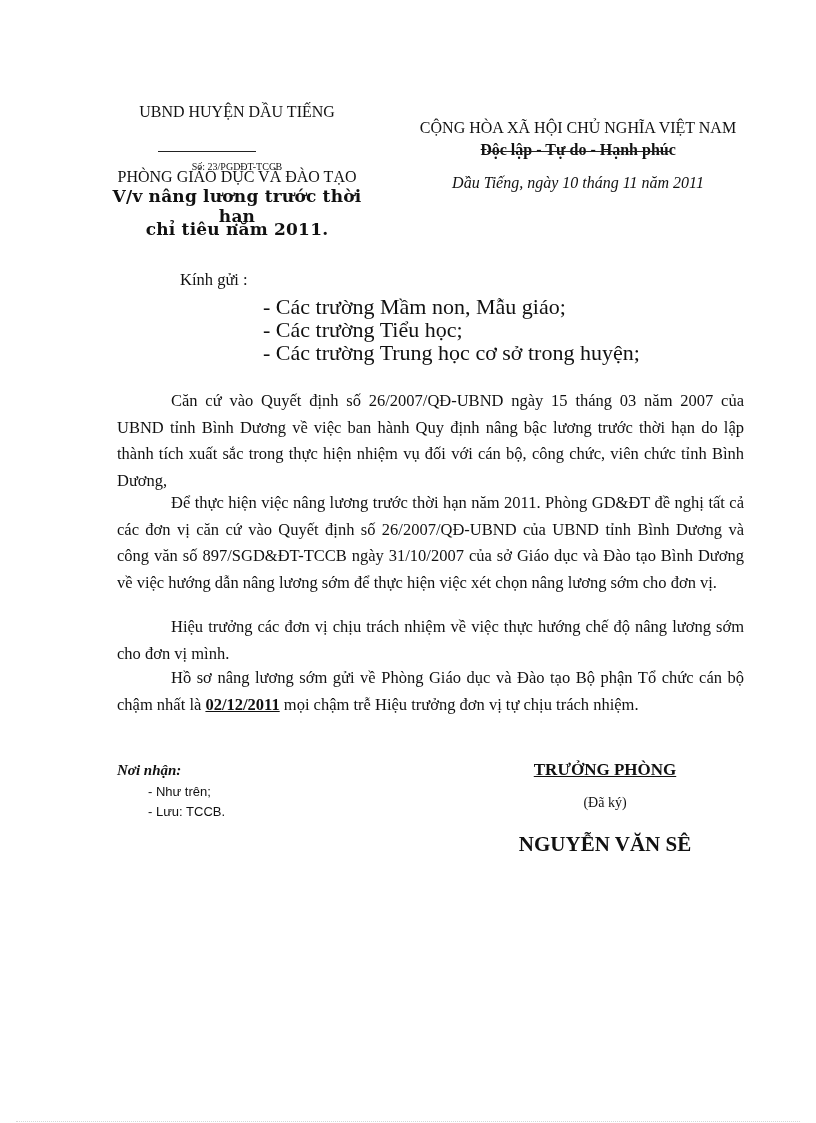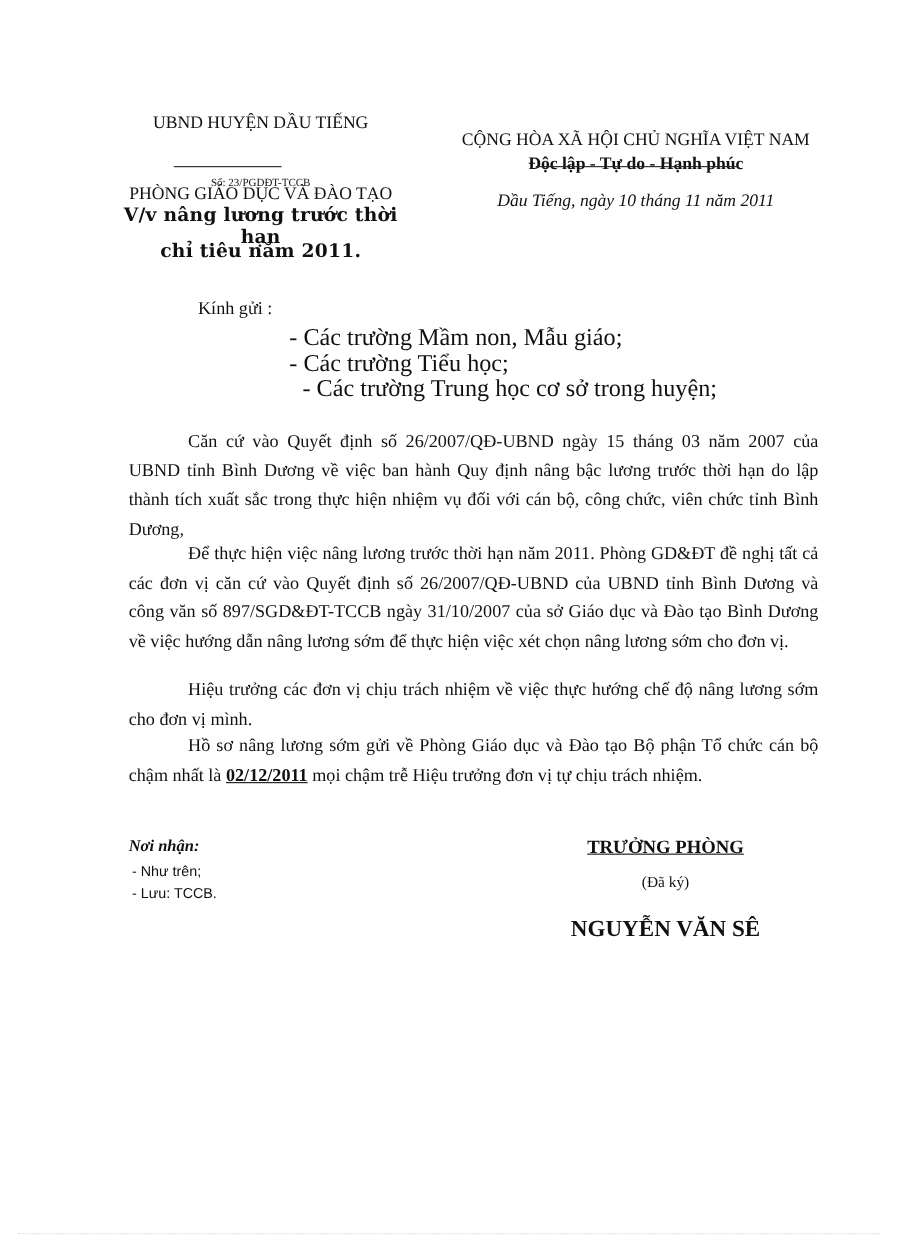--- a/index.html
+++ b/index.html
@@ -11,21 +11,21 @@
   .hdr-right { left:388px; width:380px;margin-top:16px; }
   .t15 { font-size:10px; }
   .t16 { font-size:16px; }
   .bold { font-weight:bold; }
   .ital { font-style:italic; }
   .rule { position:absolute; height:1px; background:#222; }
   .subject { font-family:"DejaVu Serif", serif; font-weight:bold; font-size:17px; letter-spacing:0.2px;text-align:center; }
   .para { position:absolute; left:117px; width:627px; font-size:16.5px; line-height:26.5px; text-align:justify; }
   .indent { text-indent:54px; }
   .recip { position:absolute; left:263px; font-size:22px; line-height:23px; }
-  .small { font-size:13px; }
+  .small { font-size:13px;margin-left:28px; }
   .underline { text-decoration:underline; }
   .footer-dots { position:absolute; left:16px; right:16px; top:1121px; border-top:1px dotted #d8d8d8; }
 </style>
 </head>
 <body>
 
 <div class="abs hdr-left center t16" style="top:103px;">UBND HUYỆN DẦU TIẾNG</div>
 <div class="abs hdr-left center t16" style="top:125px;margin-top:43px;">PHÒNG GIÁO DỤC VÀ ĐÀO TẠO</div>
 <div class="rule" style="left:158px; width:98px; top:151px;"></div>
 <div class="abs hdr-left center t15" style="top:161px;">Số: 23/PGDĐT-TCCB</div>
@@ -33,21 +33,21 @@
 <div class="abs hdr-left center subject" style="top:219px;">chỉ tiêu năm 2011.</div>
 
 <div class="abs hdr-right center t16" style="top:103px;">CỘNG HÒA XÃ HỘI CHỦ NGHĨA VIỆT NAM</div>
 <div class="abs hdr-right center t16 bold" style="top:125px;">Độc lập - Tự do - Hạnh phúc</div>
 <div class="rule" style="left:487px; width:184px; top:151px;"></div>
 <div class="abs hdr-right center t16 ital" style="top:158px;">Dầu Tiếng, ngày 10 tháng 11 năm 2011</div>
 
 <div class="abs" style="left:180px; top:270px; font-size:16.5px;">Kính gửi :</div>
 <div class="recip" style="top:295px;">- Các trường Mầm non, Mẫu giáo;</div>
 <div class="recip" style="top:318px;">- Các trường Tiểu học;</div>
-<div class="recip" style="top:341px;margin-left:12px;">- Các trường Trung học cơ sở trong huyện;</div>
+<div class="recip" style="top:341px;">- Các trường Trung học cơ sở trong huyện;</div>
 
 <div class="para indent" style="top:388px;">Căn cứ vào Quyết định số 26/2007/QĐ-UBND  ngày 15 tháng 03 năm 2007 của UBND tỉnh Bình Dương về việc ban hành Quy định nâng bậc lương trước thời hạn do lập thành tích xuất sắc trong thực hiện nhiệm vụ đối với cán bộ, công chức, viên chức tỉnh Bình Dương,</div>
 <div class="para indent" style="top:490px;">Để thực hiện việc nâng lương trước thời hạn năm 2011. Phòng GD&amp;ĐT đề nghị tất cả các đơn vị căn cứ vào Quyết định số 26/2007/QĐ-UBND  của UBND tỉnh Bình Dương và công văn số 897/SGD&amp;ĐT-TCCB ngày 31/10/2007  của sở Giáo dục và Đào tạo Bình Dương về việc hướng dẫn nâng lương sớm để thực hiện việc xét chọn nâng lương sớm cho đơn vị.</div>
 <div class="para indent" style="top:614px;">Hiệu trưởng các đơn vị chịu trách nhiệm về việc thực hướng chế độ nâng lương sớm cho đơn vị mình.</div>
 <div class="para indent" style="top:665px;"><span>Hồ sơ nâng lương sớm gửi về Phòng Giáo dục và Đào tạo Bộ phận Tổ chức cán bộ chậm nhất là </span><span class="bold underline">02/12/2011</span><span> mọi chậm trễ Hiệu trưởng đơn vị tự chịu trách nhiệm.</span></div>
 
 <div class="abs bold ital" style="left:117px; top:762px; font-size:15px;">Nơi nhận:</div>
 <div class="abs small" style="left:120px; top:784px; font-family:'Liberation Sans', sans-serif;">- Như trên;</div>
 <div class="abs small" style="left:120px; top:804px; font-family:'Liberation Sans', sans-serif;">- Lưu: TCCB.</div>
 

